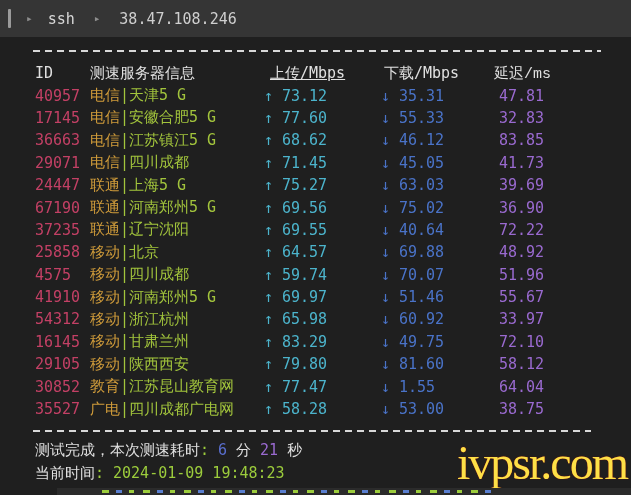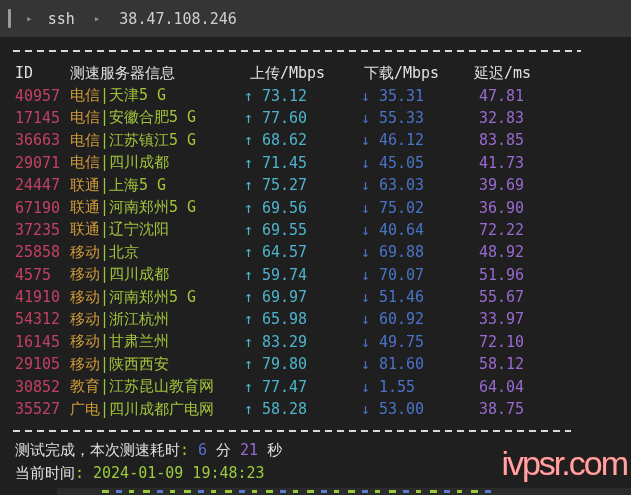--- a/index.html
+++ b/index.html
@@ -22,58 +22,58 @@
   .crumb-arrow.a1 { margin-left:26px; }
   .crumb-arrow.a2 { margin-left:19px; }
   .crumb-ssh { margin-left:15px; color:#d8d8d8; }
   .crumb-ip  { margin-left:19px; color:#cfcfcf; }
   
   .l-border { position:absolute; left:2px; top:37px; width:2px; height:430px; background:#8f8f8f; }
   .l-foot   { position:absolute; left:2px; top:465px; width:9px; height:2px; background:#8f8f8f; }
   
   .terminal {
     position:absolute; top:37px; left:0; right:0; bottom:0;
-    background:#1f1f1f; padding-left:15px; box-sizing:border-box;
+    background:#1f1f1f; padding-left:35px; box-sizing:border-box;
   }
   .sep {
     height:2px;
     background:repeating-linear-gradient(90deg,#d8d8d8 0 7px,transparent 7px 12px);
   }
   .sep1 { width:568px; margin-top:13px; margin-left:-2px; }
   .sep2 { width:558px; margin-top:10px; margin-left:-2px; }
   .row, .thead { display:flex; align-items:center; height:22.4px; white-space:pre; }
   .thead { margin-top:10px; color:#e0e0e0; }
   .c { flex:none; display:block; }
   .id   { width:55px;  color:#c34065; }
   .srv  { width:174px; }
   .up   { width:117px; color:#4cb4cc; }
   .down { width:118px; color:#4a73c8; }
   .lat  { width:70px;  color:#9a6ad0; }
   .thead .id, .thead .srv, .thead .up, .thead .down, .thead .lat { color:#e0e0e0; }
-  .thead .up   { padding-left:6px; width:111px; }
+  .thead .up   { padding-left:6px; width:111px;text-decoration:underline; }
   .thead .down { padding-left:3px; width:115px; }
-  .thead .lat  { margin-left:-5px; }
+  .thead .lat  { margin-left:-5px;font-family:Liberation Mono, monospace; }
   .isp  { color:#cf9b3a; }
   .pipe { color:#a2c43c; }
   .loc  { color:#a2c43c; }
   .arr  { display:inline-block; width:18px; }
   
   .footline { height:22.4px; display:flex; white-space:pre; }
   .f1 { margin-top:9px; }
   .white  { color:#e0e0e0; }
   .green  { color:#9ccc3c; }
   .bluev  { color:#5a6fd0; }
   .purplev{ color:#9a6ad0; }
   .sp { display:inline-block; width:9px; }
   
   .watermark {
     position:absolute; right:4px; bottom:13px;
-    font-family:Liberation Sans, sans-serif;
-    font-size:34px; line-height:38px; letter-spacing:-2px;
-    color:#fca5a5; text-shadow:0 0 1px #a00000;
+    font-family:Liberation Serif, serif;
+    font-size:48px; line-height:38px; letter-spacing:-2px;
+    color:#fde047; text-shadow:0 0 1px #a00000;
   }
   
   .bottom-strip {
     position:absolute; left:57px; right:0; bottom:0; height:7px; background:#2b2b2b;
   }
   .clipped-marks {
     margin-left:45px; margin-top:2px; width:390px; height:3px;
     background:repeating-linear-gradient(90deg,
       #9ccc3c 0 7px, transparent 7px 14px,
       #5a7fd0 14px 20px, transparent 20px 27px,

